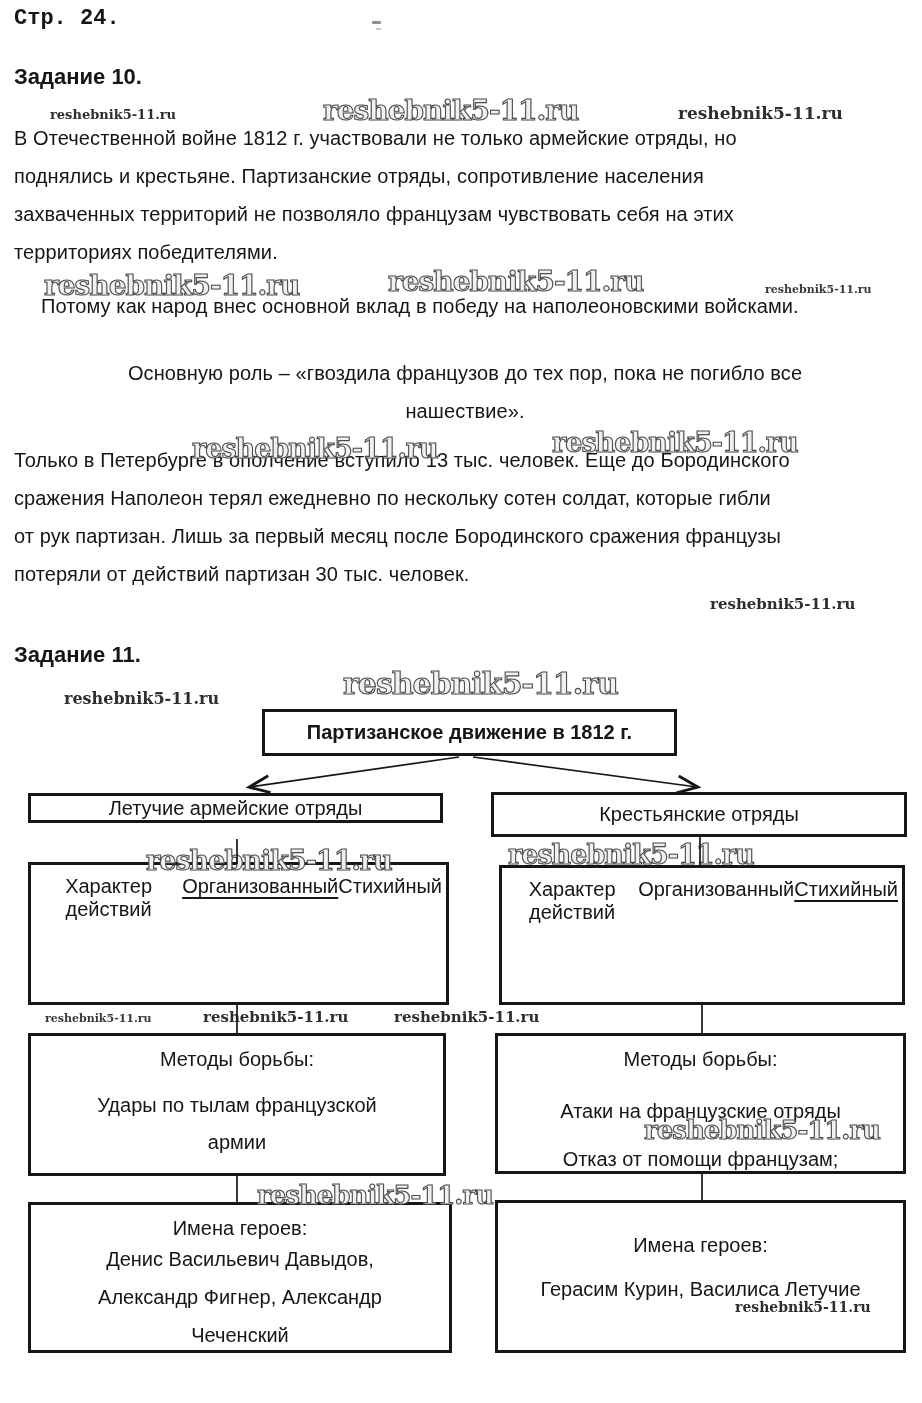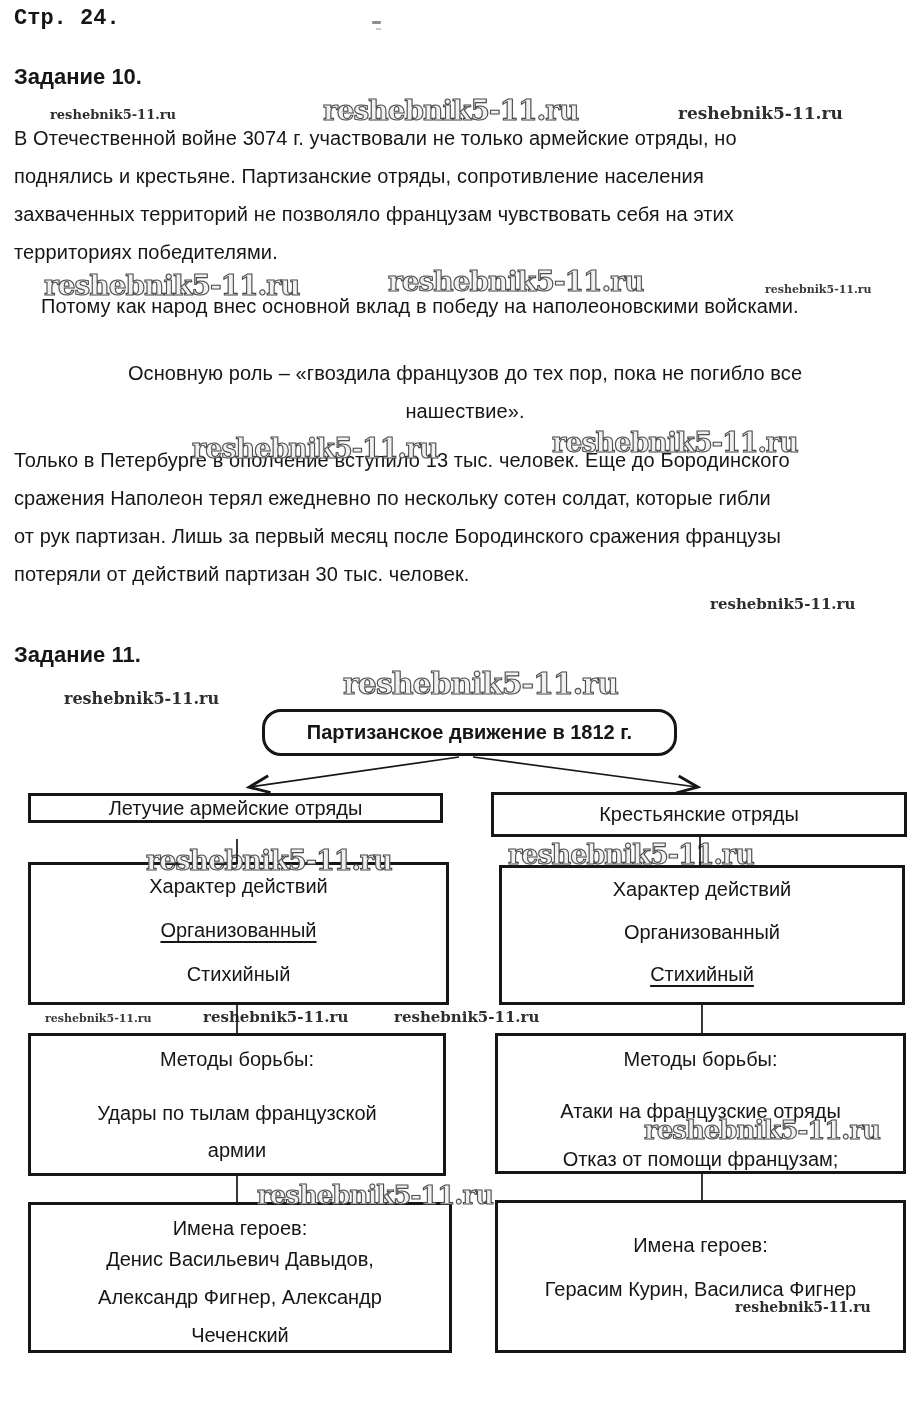--- a/index.html
+++ b/index.html
@@ -46,25 +46,25 @@
   .bx {
     position:absolute;
     border:3px solid #161616;
     box-sizing:border-box;
     background:transparent;
     text-align:center;
     font-size:20px;
     z-index:2;
   }
   .bx-title { display:flex; align-items:center; justify-content:center; }
-  .bold { font-weight:bold;border-radius:19px; }
+  .bold { font-weight:bold; }
   .u { text-decoration:underline; text-underline-offset:4px; }
 
   .col3 {
-    display:flex; flex-direction:column;
+    display:flex; flex-direction:row;
     justify-content:space-between;
     padding:10px 4px 16px 4px;
     height:100%; box-sizing:border-box;
   }
   .box-head { display:block; }
   .lines { white-space:pre-line; line-height:38px; }
   .lines36 { white-space:pre-line; line-height:37px; }
 
   svg.links { position:absolute; left:0; top:0; z-index:4; pointer-events:none; }
 
@@ -80,21 +80,21 @@
 </head>
 <body>
 
 <div class="abs hdr" style="left:14px; top:6px;font-family:Liberation Mono, monospace;">Стр. 24.</div>
 
 <div class="tiny-mark"></div>
 <div class="tiny-mark2"></div>
 
 <div class="abs hdr" style="left:14px; top:64px;">Задание 10.</div>
 
-<div class="abs para" style="top:119px;">В Отечественной войне 3074 г. участвовали не только армейские отряды, но
+<div class="abs para" style="top:119px;">В Отечественной войне 1812 г. участвовали не только армейские отряды, но
 поднялись и крестьяне. Партизанские отряды, сопротивление населения
 захваченных территорий не позволяло французам чувствовать себя на этих
 территориях победителями.</div>
 
 <div class="abs para" style="top:287px;margin-left:27px;">Потому как народ внес основной вклад в победу на наполеоновскими войсками.</div>
 
 <div class="abs para" style="top:354px;text-align:center;">Основную роль – «гвоздила французов до тех пор, пока не погибло все
 нашествие».</div>
 
 <div class="abs para" style="top:441px;">Только в Петербурге в ополчение вступило 13 тыс. человек. Еще до Бородинского
@@ -125,38 +125,38 @@
 <div class="bx" style="left:499px; top:865px; width:406px; height:140px;">
   <div class="col3">
     <span class="box-head">Характер действий</span>
     <span>Организованный</span>
     <span><span class="u">Стихийный</span></span>
   </div>
 </div>
 
 <div class="bx" style="left:28px; top:1033px; width:418px; height:143px; padding-top:12px;">
   <span class="box-head">Методы борьбы:</span>
-  <div class="lines36" style="margin-top:24px;">Удары по тылам французской
+  <div class="lines36" style="margin-top:16px;">Удары по тылам французской
 армии</div>
 </div>
 <div class="bx" style="left:495px; top:1033px; width:411px; height:141px; padding-top:12px;">
   <span class="box-head">Методы борьбы:</span>
   <div style="margin-top:28px; line-height:24px;">Атаки на французские отряды</div>
   <div style="margin-top:24px; line-height:24px;">Отказ от помощи французам;</div>
 </div>
 
 <div class="bx" style="left:28px; top:1202px; width:424px; height:151px; padding-top:12px;">
   <span class="box-head">Имена героев:</span>
   <div class="lines" style="">Денис Васильевич Давыдов,
 Александр Фигнер, Александр
 Чеченский</div>
 </div>
 <div class="bx" style="left:495px; top:1200px; width:411px; height:153px; padding-top:31px;">
   <span class="box-head">Имена героев:</span>
-  <div class="lines" style="margin-top:13px;">Герасим Курин, Василиса Фигнер</div>
+  <div class="lines" style="margin-top:13px;">Герасим Курин, Василиса Летучие</div>
 </div>
 
 <svg class="links" width="922" height="1403" viewBox="0 0 922 1403">
   <defs>
     <marker id="ah" markerWidth="15" markerHeight="12" refX="12.5" refY="6" orient="auto">
       <path d="M1,1 L13,6 L1,11" fill="none" stroke="#161616" stroke-width="1.7"></path>
     </marker>
   </defs>
   <line x1="459" y1="757" x2="250" y2="787" stroke="#161616" stroke-width="1.7" marker-end="url(#ah)"></line>
   <line x1="473" y1="757" x2="697" y2="787" stroke="#161616" stroke-width="1.7" marker-end="url(#ah)"></line>

